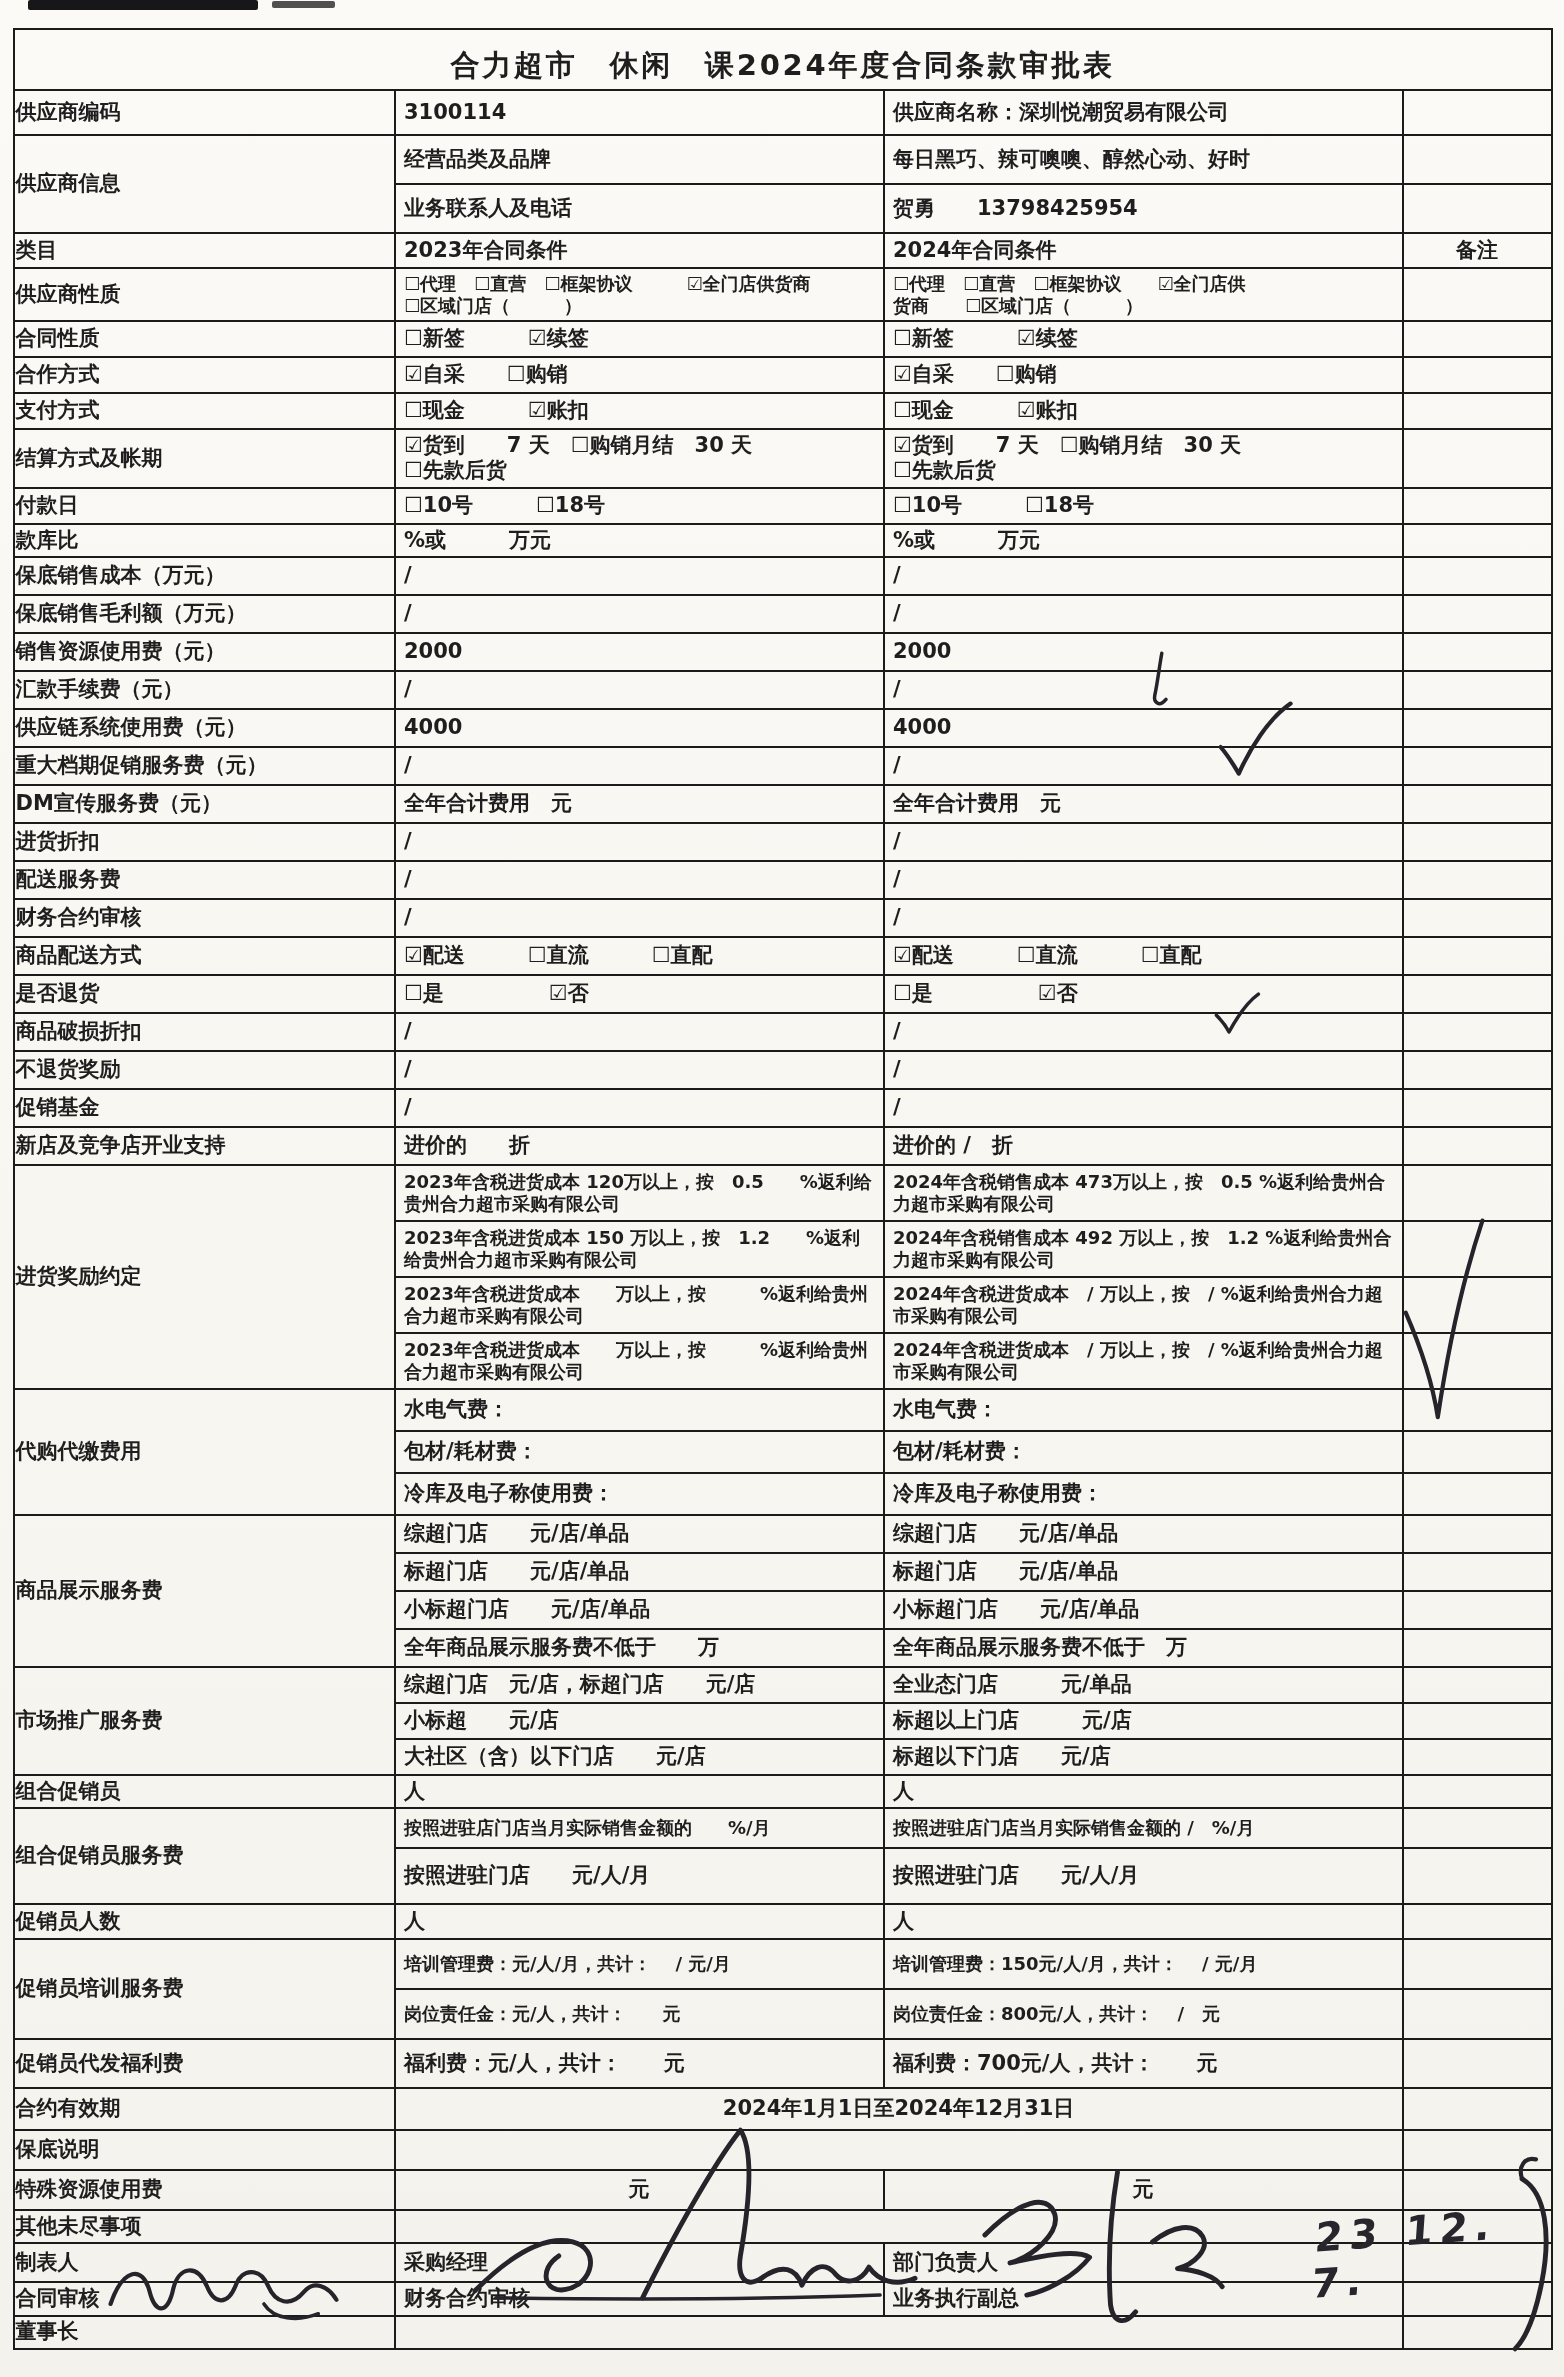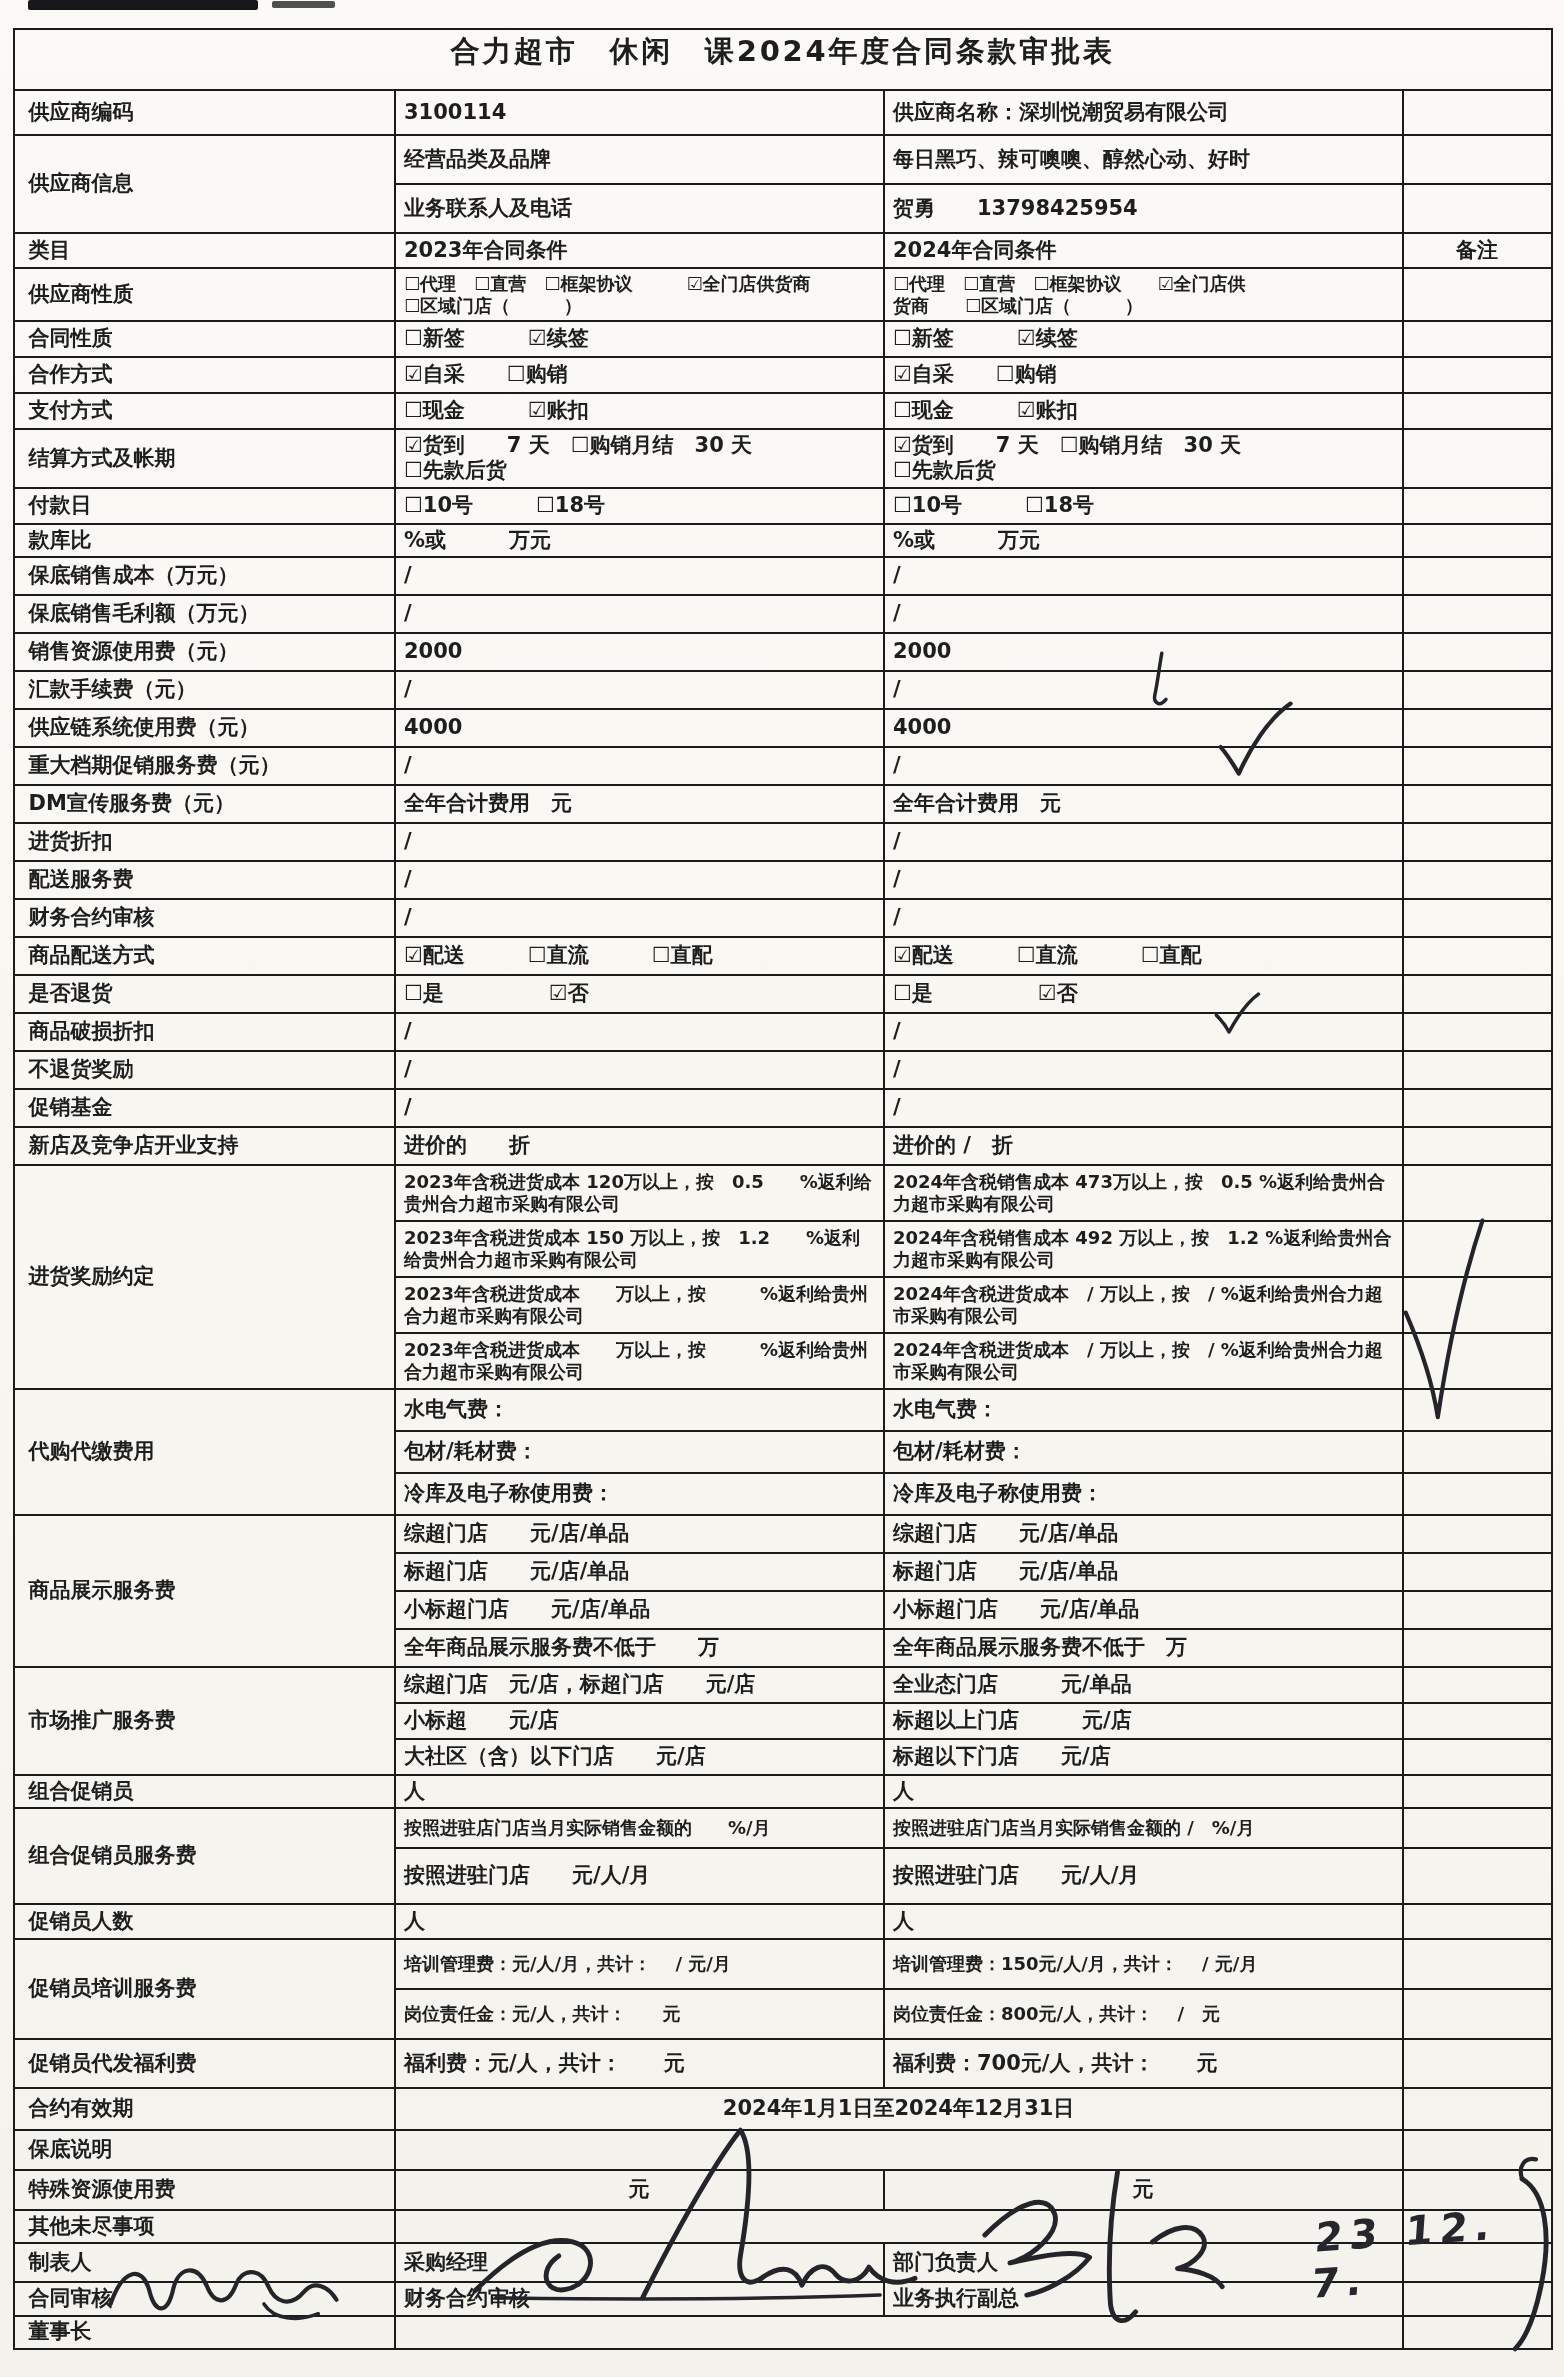--- a/index.html
+++ b/index.html
@@ -17,23 +17,23 @@
   }
   td{
     border:2.1px solid #1b1b1b;
     padding:2.8px 8.4px;
     font-size:21px;font-weight:700;line-height:1.22;
     white-space:pre-wrap;overflow:hidden;vertical-align:middle;
     color:#1e1e1e;
   }
   td.title{
     border-bottom:2.1px solid #1b1b1b;text-align:center;
-    font-size:29px;letter-spacing:2.8px;padding-top:4px;vertical-align:top;
+    font-size:29px;letter-spacing:2.8px;padding-top:18px;vertical-align:top;
   }
-  td.lbl{padding-left:14px;}
+  td.lbl{padding-left:1px;}
   td.ctr{text-align:center;}
   td.small{font-size:18px;}
   .pen{position:absolute;pointer-events:none;}
   .pen svg path{fill:none;stroke:#24242a;stroke-linecap:round;stroke-linejoin:round;}
   .pen-date{
     position:absolute;font-size:40px;font-weight:700;color:#26262c;
     transform:rotate(-4deg) skewX(-8deg);letter-spacing:7px;pointer-events:none;
   }
 </style>
 </head>

